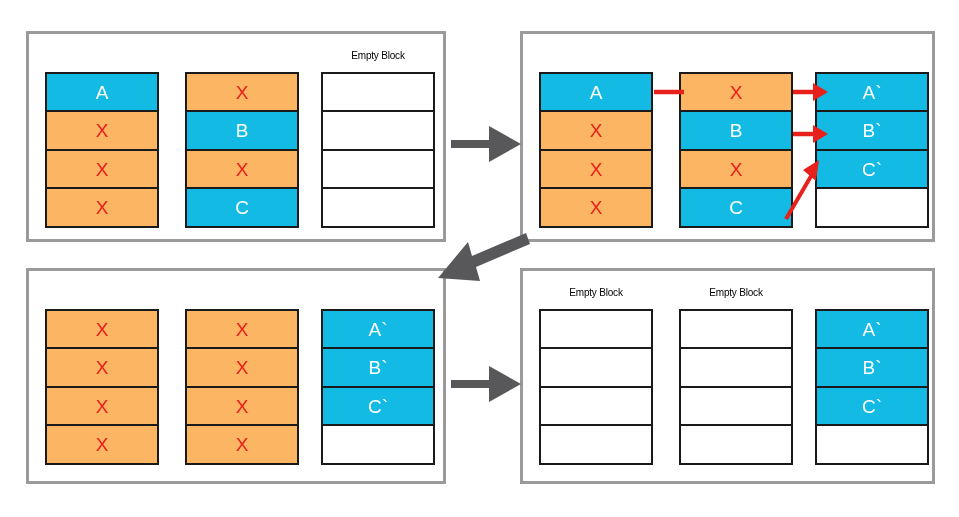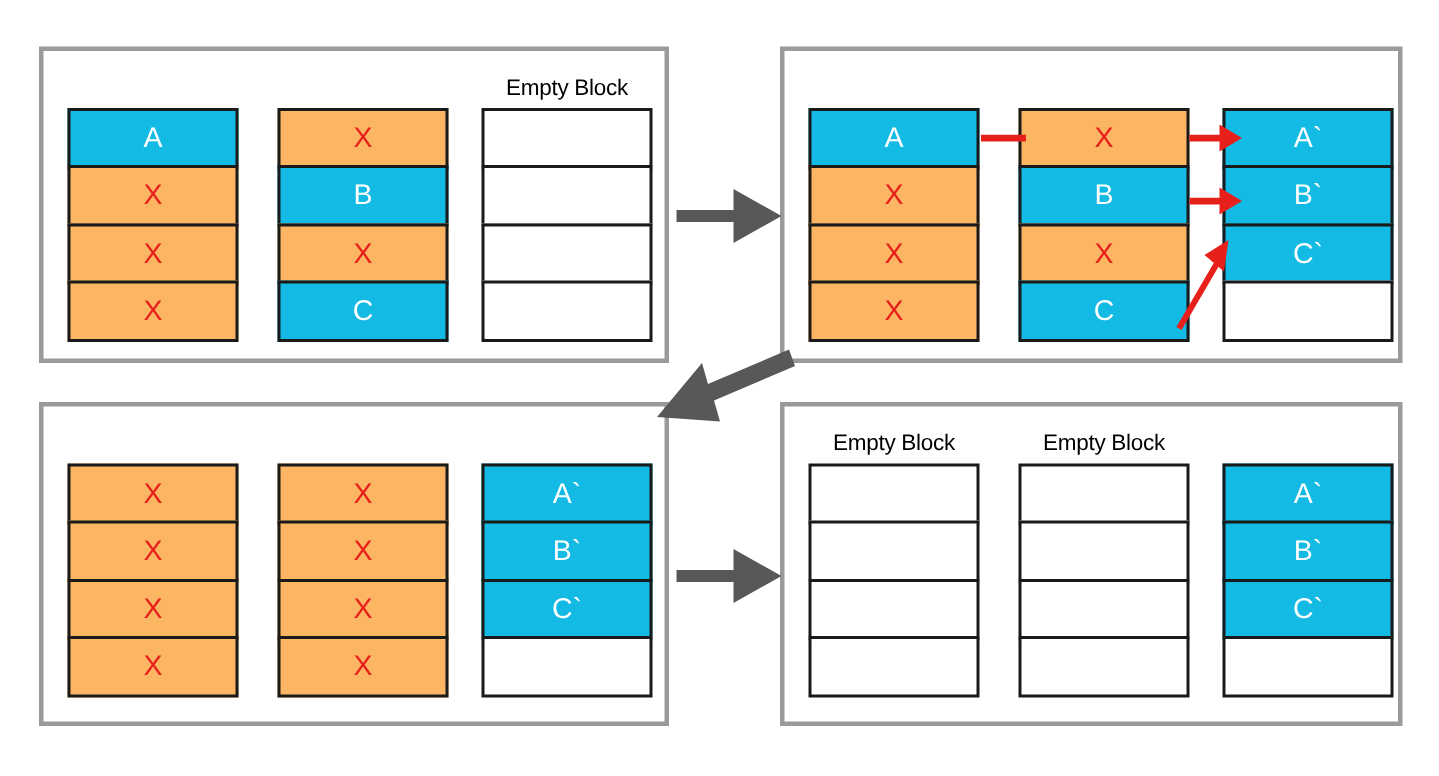--- a/index.html
+++ b/index.html
@@ -39,21 +39,21 @@
   .column {
     position: absolute;
     width: 114px;
   }
   .col-label {
     position: absolute;
     left: 50%;
     transform: translateX(-50%);
     top: -24px;
     white-space: nowrap;
-    font-size: 15px;
+    font-size: 10px;
     color: #000000;
     font-family: "Liberation Sans", sans-serif;
     letter-spacing: -0.2px;
   }
   .cell {
     box-sizing: border-box;
     width: 114px;
     height: 41px;
     border: 2.5px solid #1a1a1a;
     margin-top: -2.5px;

